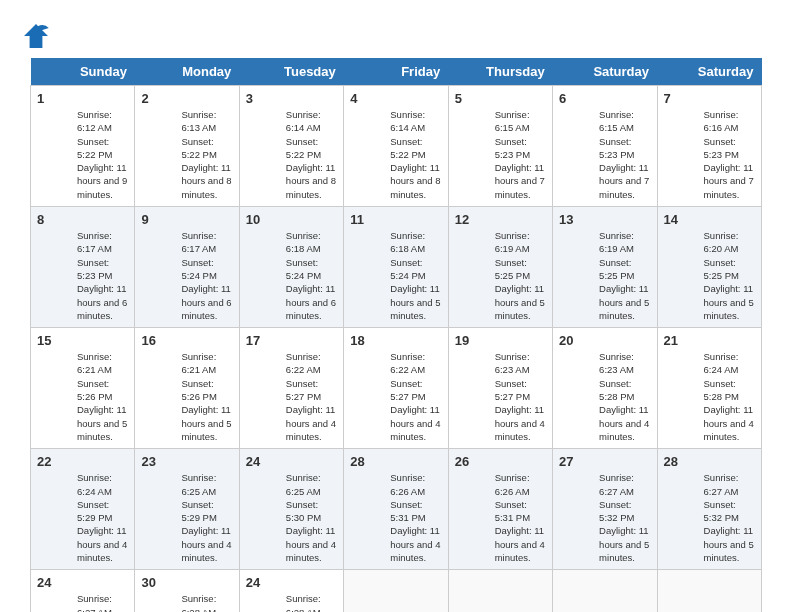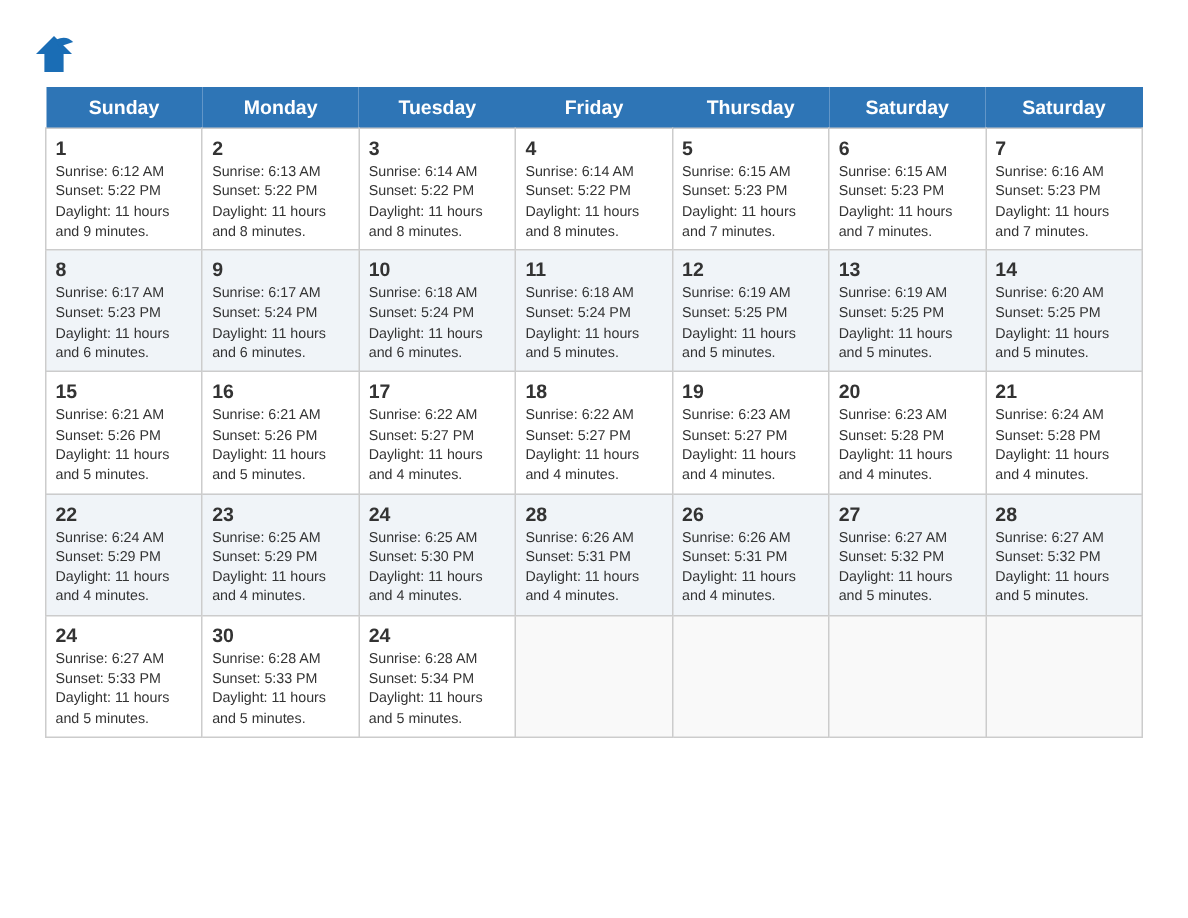--- a/index.html
+++ b/index.html
@@ -39,21 +39,21 @@
     }
     .calendar-table {
       width: 100%;
       border-collapse: collapse;
       margin: 0 10px;
       width: calc(100% - 20px);
     }
     .calendar-table th {
       background: #2e75b6;
       color: #fff;
-      text-align: center;
+      text-align: right;
       padding: 6px 8px;
       font-size: 13px;
       font-weight: bold;
     }
     .calendar-table td {
       border: 1px solid #ccc;
       vertical-align: top;
       padding: 5px 6px;
       width: 14.28%;
       min-height: 80px;
@@ -67,20 +67,21 @@
     .day-number {
       font-size: 13px;
       font-weight: bold;
       display: block;
       margin-bottom: 2px;
     }
     .day-info {
       font-size: 9.5px;
       line-height: 1.4;
       color: #333;
+      margin-left: 40px;
     }
     .empty-cell {
       background: #f9f9f9 !important;
     }
     .wrapper {
       padding: 0 10px;
     }
   </style>
 </head>
 <body>

